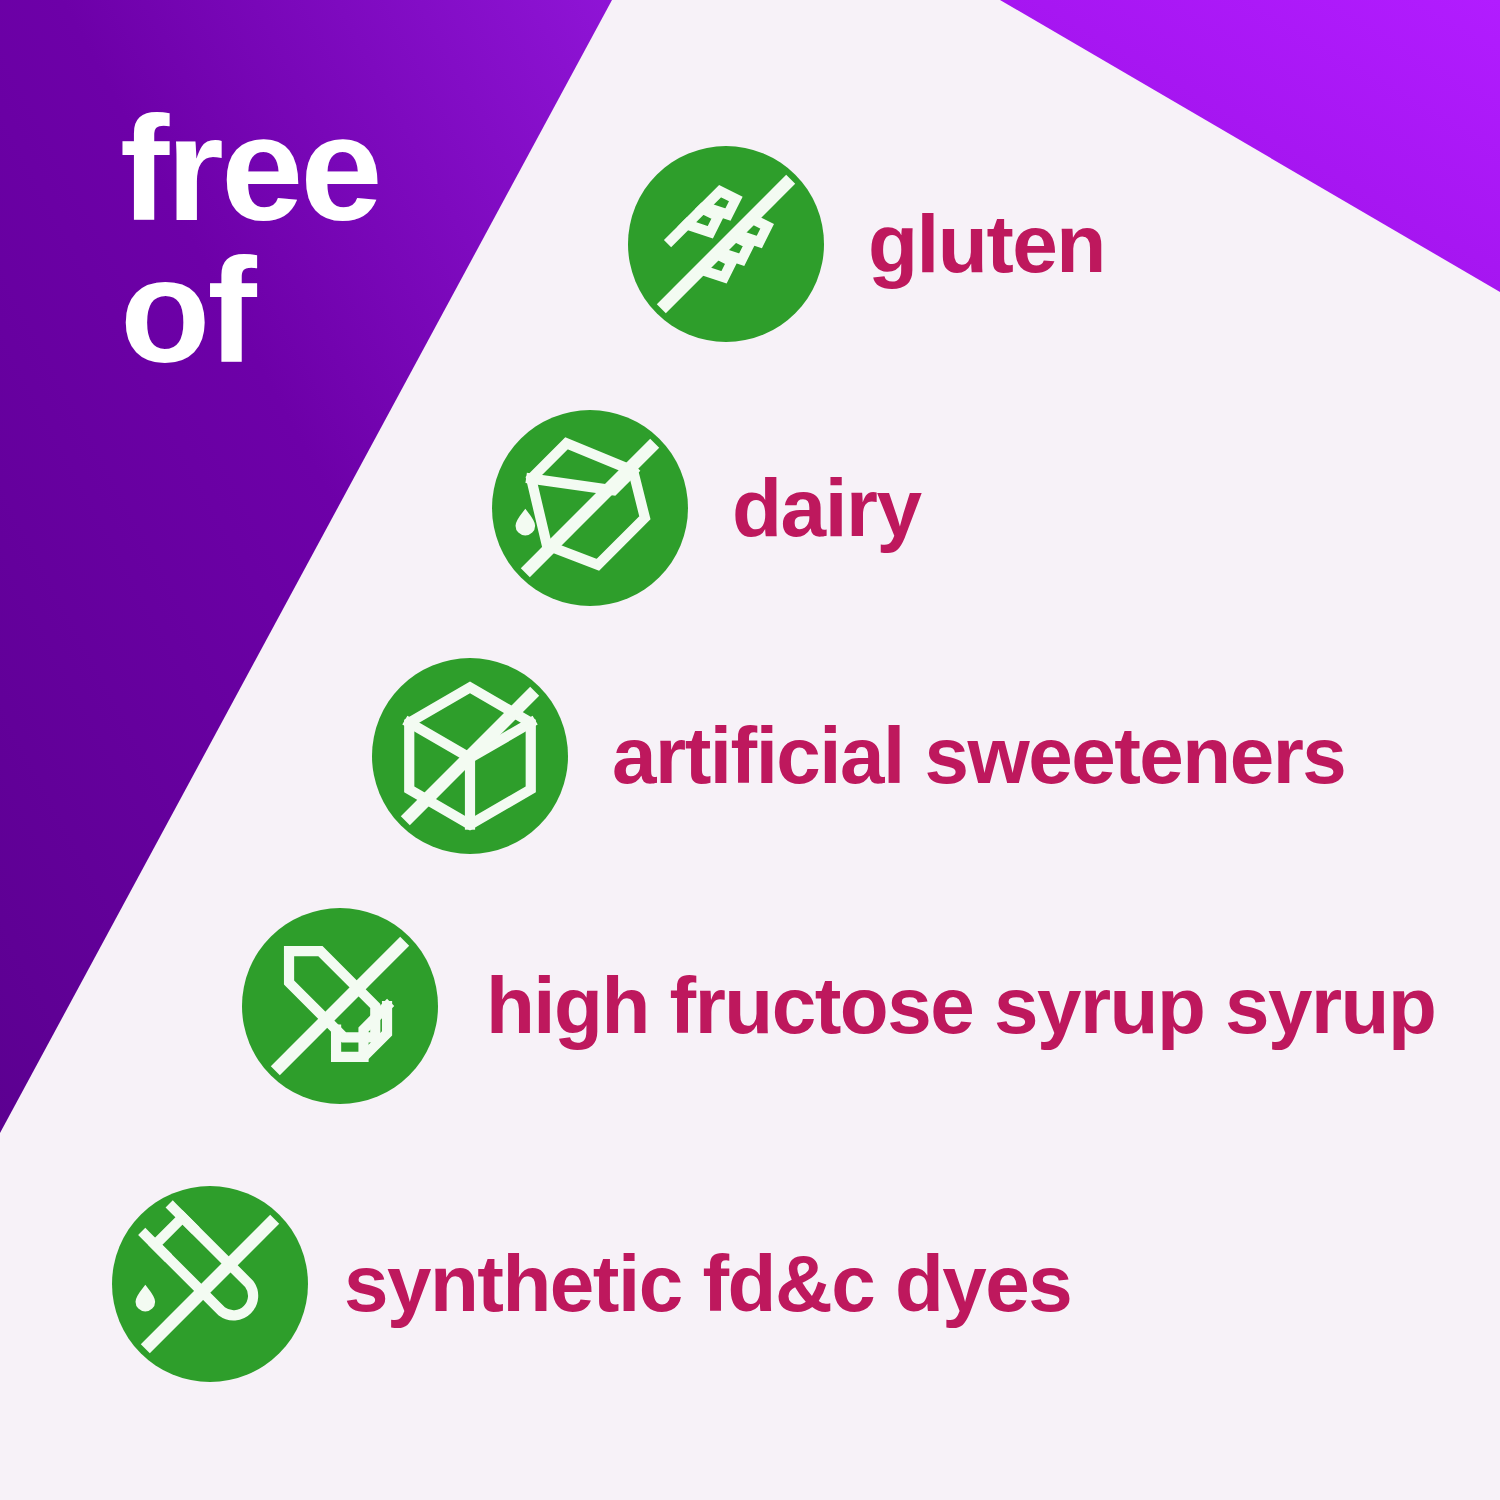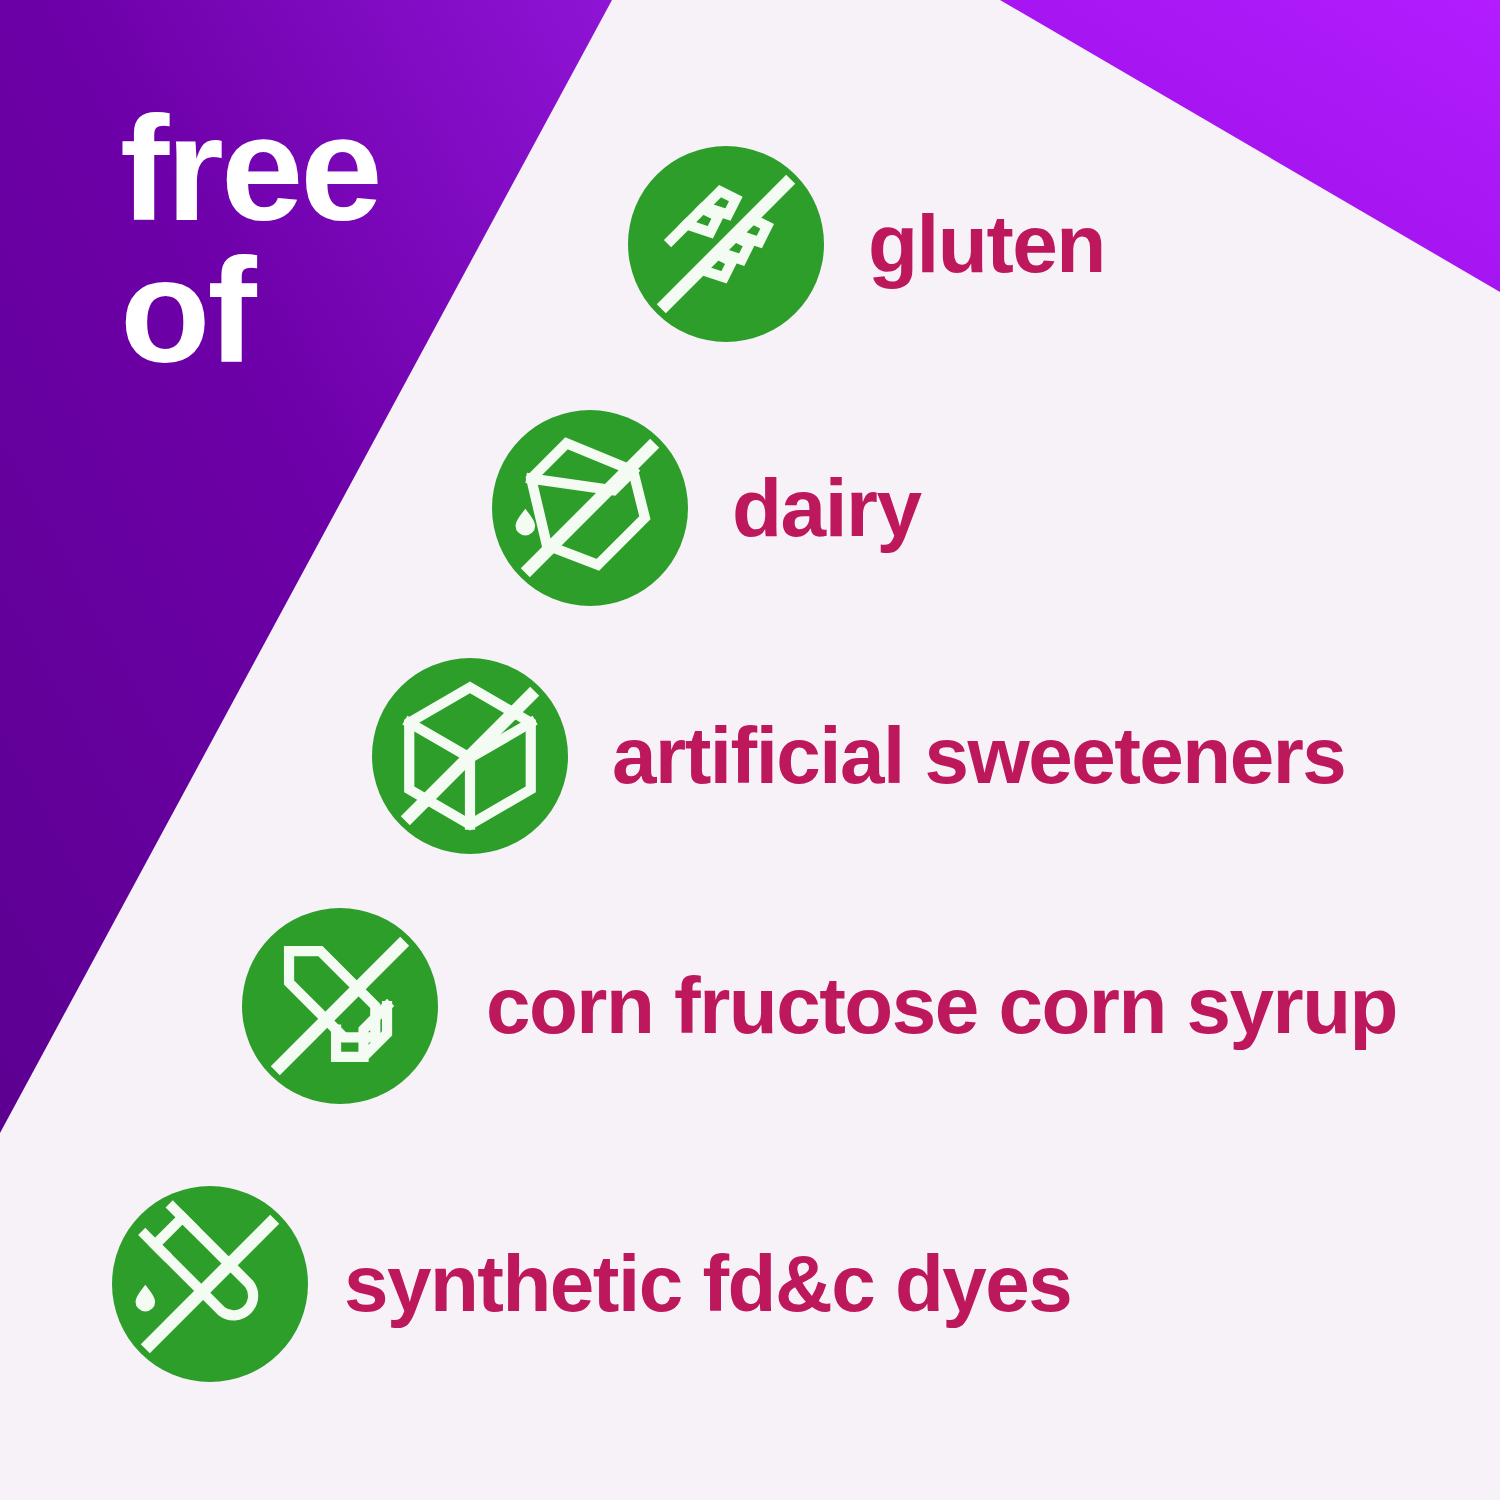--- a/index.html
+++ b/index.html
@@ -172,21 +172,21 @@
         <g fill="none" stroke="#f3fbf2" stroke-width="5.2" stroke-linecap="square" stroke-linejoin="miter">
 
           <path d="M24 22 L40 22 L68 50 L68 66 L52 66 L24 38 Z"></path>
 
           <path d="M48 62 L48 76 L62 76 L74 64 L74 50"></path>
           <path d="M62 76 L62 62 L74 50"></path>
         </g>
         <line x1="17" y1="83" x2="83" y2="17" stroke="#f3fbf2" stroke-width="6.5" stroke-linecap="butt"></line>
       </svg>
     </div>
-    <div class="claim-label">corn fructose corn syrup</div>
+    <div class="claim-label">high fructose syrup syrup</div>
   </div>
 
   <div class="claim" id="claim-synthetic-dyes">
     <div class="badge">
       <svg viewBox="0 0 100 100">
         <g fill="none" stroke="#f3fbf2" stroke-width="5.2" stroke-linecap="square" stroke-linejoin="miter">
 
           <path d="M36 16 L22 30 L56 64 a10 10 0 0 0 14 -14 Z"></path>
 
           <path d="M31 11 L41 21"></path>

